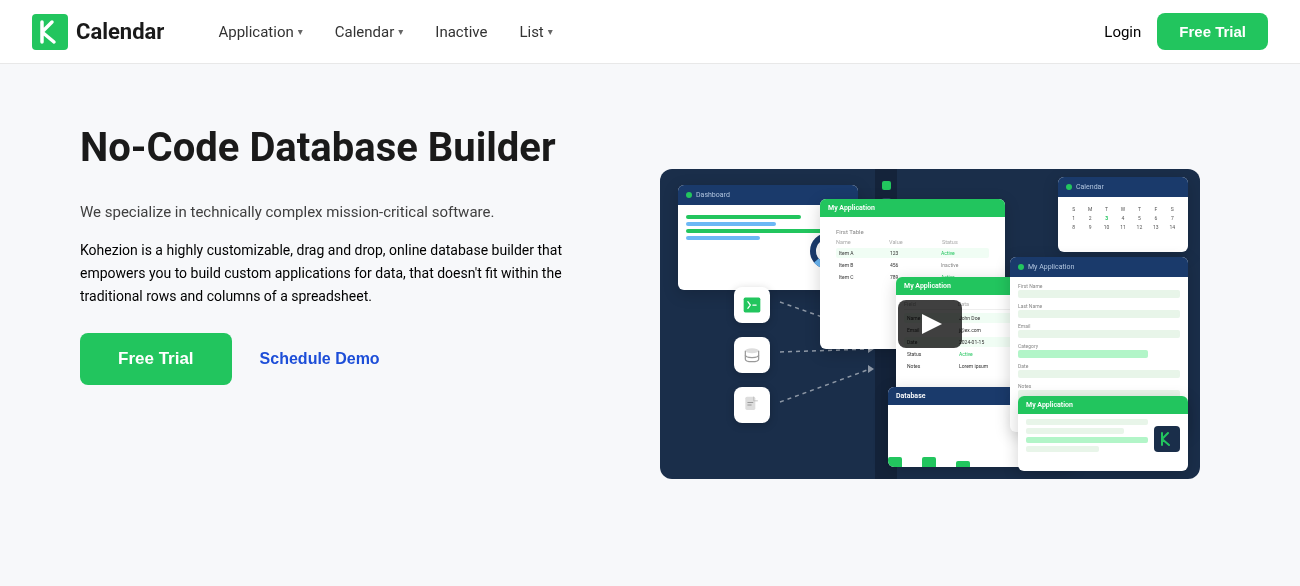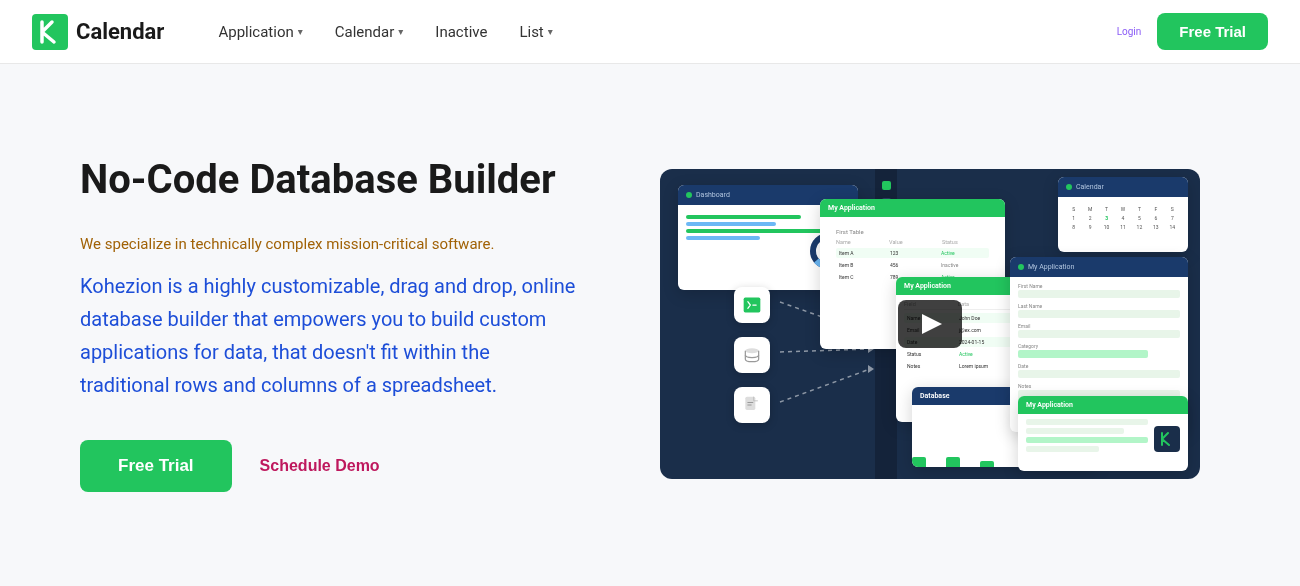--- a/index.html
+++ b/index.html
@@ -53,86 +53,85 @@
       font-size: 10px;
       color: #666;
     }
     .navbar-right {
       display: flex;
       align-items: center;
       gap: 16px;
       margin-left: auto;
     }
     .login-link {
-      font-size: 10px;
-      color: #8b5cf6;
+      font-size: 15px;
+      color: #000000;
       cursor: pointer;
     }
     .btn-free-trial {
       background: #22c55e;
       color: #fff;
       border: none;
       padding: 10px 22px;
       border-radius: 8px;
       font-size: 15px;
       font-weight: 600;
       cursor: pointer;
     }
 
     
     .hero {
       display: flex;
-      align-items: center;
       padding: 60px 80px 60px 80px;
       max-width: 1300px;
       margin: 0 auto;
       gap: 60px;
       min-height: 520px;
     }
     .hero-content {
       flex: 0 0 500px;
       max-width: 500px;
     }
     .hero-title {
       font-size: 40px;
       font-weight: 700;
       color: #1a1a1a;
       line-height: 1.2;
       margin-bottom: 28px;
     }
     .hero-desc {
       font-size: 15px;
-      color: #a16207;
+      color: #404040;
       line-height: 1.65;
       margin-bottom: 14px;
     }
     .hero-desc-2 {
-      font-size: 20px;
-      color: #1d4ed8;
+      font-size: 14px;
+      color: #000000;
       line-height: 1.65;
-      margin-bottom: 38px;
+      margin-bottom: 25px;
     }
     .hero-buttons {
       display: flex;
       align-items: center;
       gap: 28px;
     }
     .btn-hero-trial {
       background: #22c55e;
       color: #fff;
       border: none;
       padding: 16px 38px;
       border-radius: 8px;
       font-size: 17px;
       font-weight: 700;
       cursor: pointer;
     }
     .btn-schedule-demo {
       font-size: 16px;
-      color: #be185d;
+      color: #1d4ed8;
       font-weight: 600;
       cursor: pointer;
       background: none;
       border: none;
     }
 
     
     .hero-visual {
       flex: 1;
       min-width: 0;
@@ -573,21 +572,21 @@
 
       <svg style="position:absolute; top:105px; left:110px; width:130px; height:155px; z-index:3;" viewBox="0 0 130 155">
         <line x1="10" y1="28" x2="100" y2="60" stroke="#fff" stroke-width="1.5" stroke-dasharray="4 4" opacity="0.5"></line>
         <line x1="10" y1="78" x2="100" y2="75" stroke="#fff" stroke-width="1.5" stroke-dasharray="4 4" opacity="0.5"></line>
         <line x1="10" y1="128" x2="100" y2="95" stroke="#fff" stroke-width="1.5" stroke-dasharray="4 4" opacity="0.5"></line>
         <polygon points="98,56 104,60 98,64" fill="#fff" opacity="0.5"></polygon>
         <polygon points="98,71 104,75 98,79" fill="#fff" opacity="0.5"></polygon>
         <polygon points="98,91 104,95 98,99" fill="#fff" opacity="0.5"></polygon>
       </svg>
 
-      <div class="mock-window win-bottom-left" style="bottom:12px; left:252px; width:185px; height:80px; z-index:8;">
+      <div class="mock-window win-bottom-left" style="bottom:12px; left:228px; width:185px; height:80px; z-index:8;">
         <div class="win-green-header" style="background:#1a3a6b;">
           <span class="win-green-title">Database</span>
         </div>
         <div style="padding: 5px 0; margin-top: 47px;">
           <div style="display:flex; gap:3px; margin-bottom:3px;">
             <div style="width:14px; height:22px; background:#22c55e; border-radius:2px 2px 0 0;"></div>
             <div style="width:14px; height:16px; background:#6cb8f5; border-radius:2px 2px 0 0; align-self:flex-end;"></div>
             <div style="width:14px; height:28px; background:#22c55e; border-radius:2px 2px 0 0; align-self:flex-end;"></div>
             <div style="width:14px; height:18px; background:#6cb8f5; border-radius:2px 2px 0 0; align-self:flex-end;"></div>
             <div style="width:14px; height:24px; background:#22c55e; border-radius:2px 2px 0 0; align-self:flex-end;"></div>

